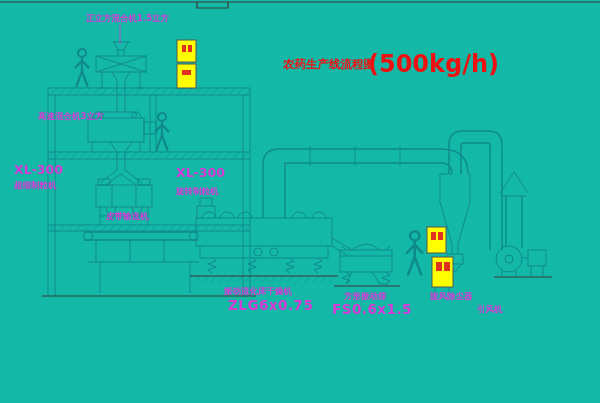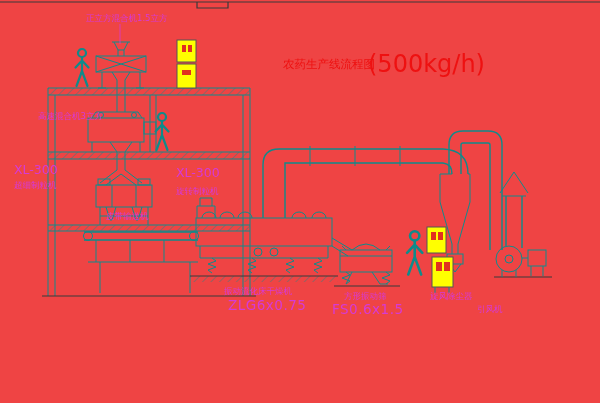--- a/index.html
+++ b/index.html
@@ -1,18 +1,18 @@
 <!DOCTYPE html>
 <html><head>
 <meta charset="utf-8">
 <style>
   html,body { margin:0; padding:0; background:#ffffff; }
   .stage {
-    position:relative; width:600px; height:403px; background:#ef4444;
-    overflow:hidden; font-family:"DejaVu Sans", sans-serif;
+    position:relative; width:600px; height:403px; background:#14b8a6;
+    overflow:hidden; font-family:"DejaVu Sans", sans-serif;font-weight:bold;
   }
   svg { display:block; }
   .t  { stroke:#0e8b8b; fill:none; stroke-width:1; }
   .t2 { stroke:#0e8b8b; fill:none; stroke-width:1.4; }
   .dk { stroke:#3a3a3a; fill:none; stroke-width:1.2; }
   .person { stroke:#0e8b8b; fill:none; stroke-width:2.2; stroke-linecap:round; }
   .lead { stroke:#d63ad6; fill:none; stroke-width:0.8; }
   .lbl { fill:#d63ad6; font-family:"DejaVu Sans", sans-serif; }
   .lbl-s { font-size:8.5px; }
   .lbl-m { font-size:12.5px; }

